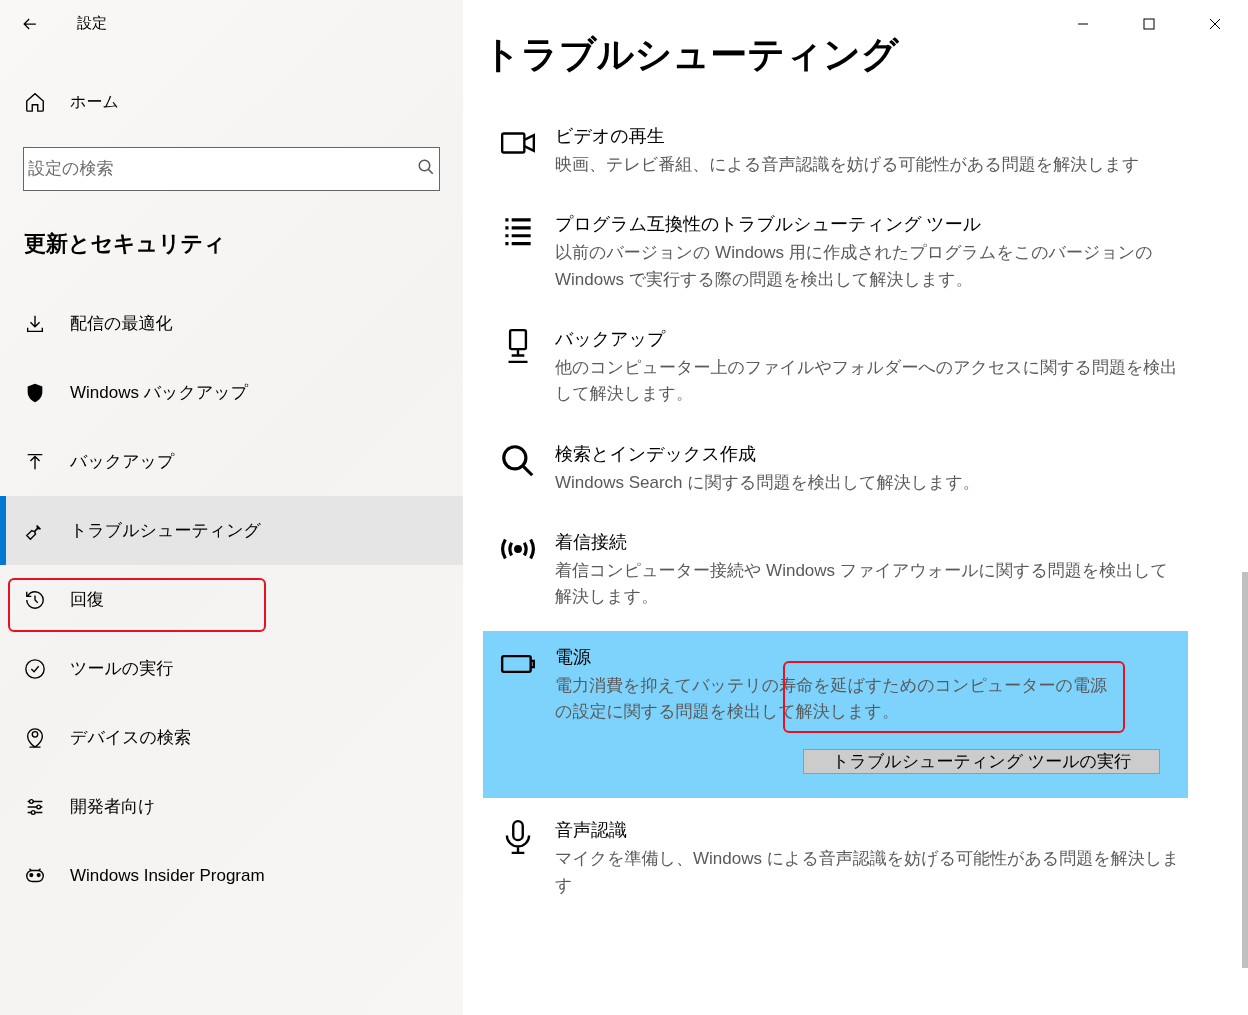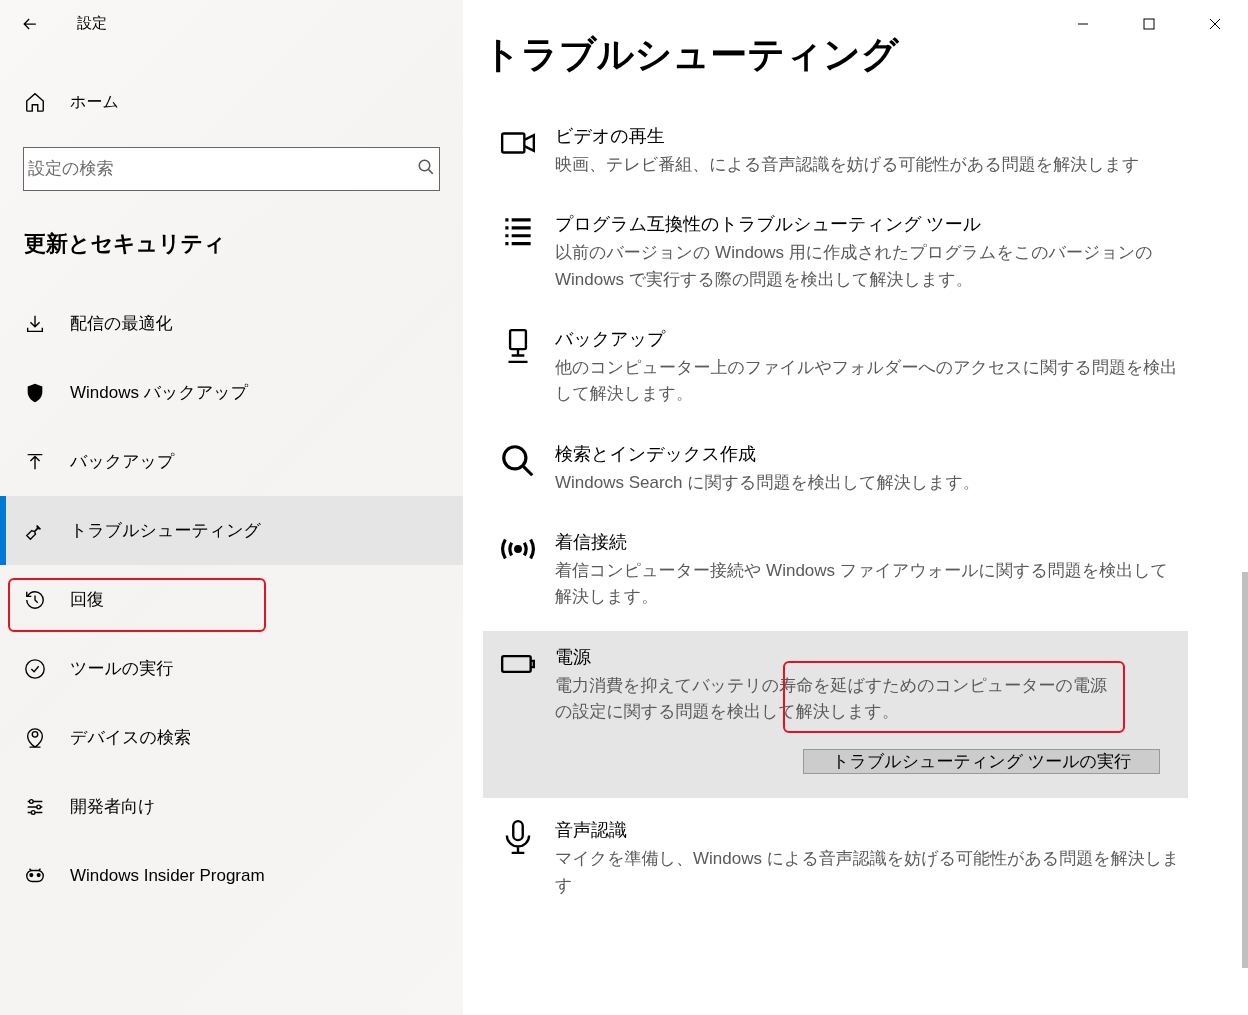--- a/index.html
+++ b/index.html
@@ -140,21 +140,21 @@
 }
 .troubleshoot-list {
   padding: 30px 0 0 20px;
 }
 .ts-item {
   display: flex;
   padding: 14px 16px;
   margin-bottom: 6px;
 }
 .ts-item.expanded {
-  background: #e5e5e5;
+  background: #7dd3fc;
   padding-bottom: 24px;
   margin-right: 60px;
   flex-direction: column;
 }
 .ts-item-row { display: flex; }
 .ts-icon {
   width: 38px;
   height: 38px;
   margin-right: 18px;
   display: flex;

